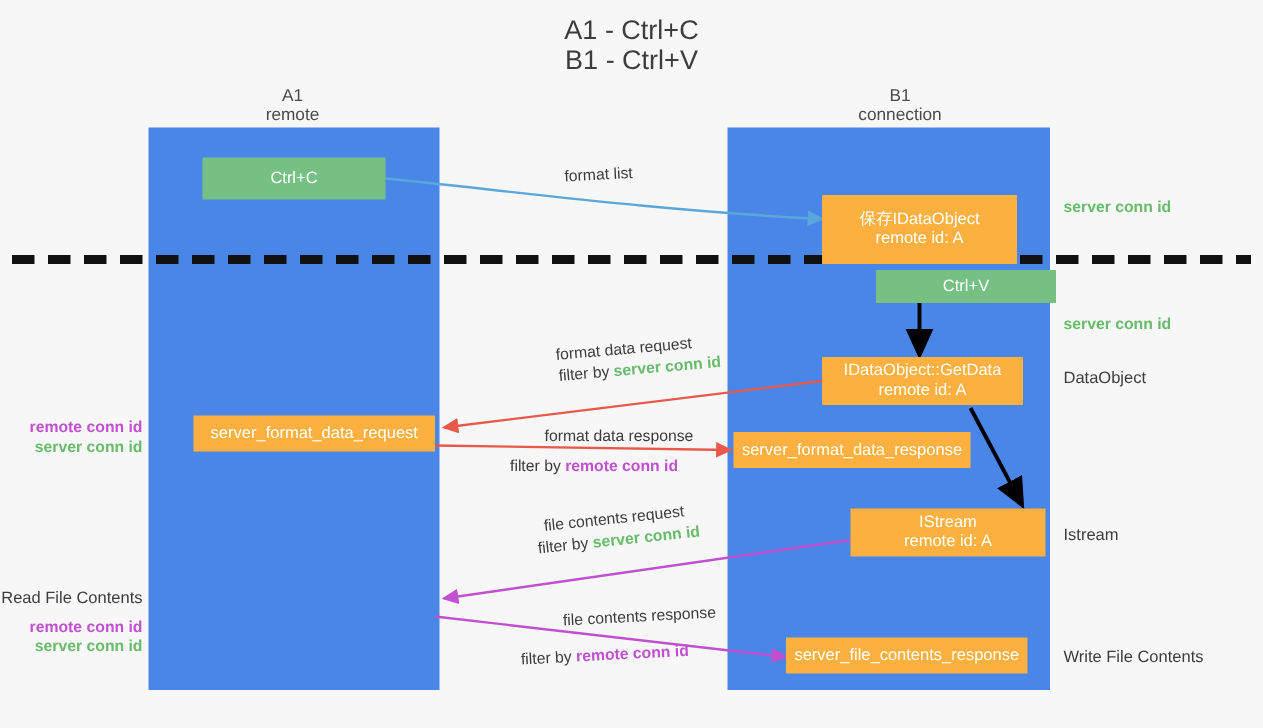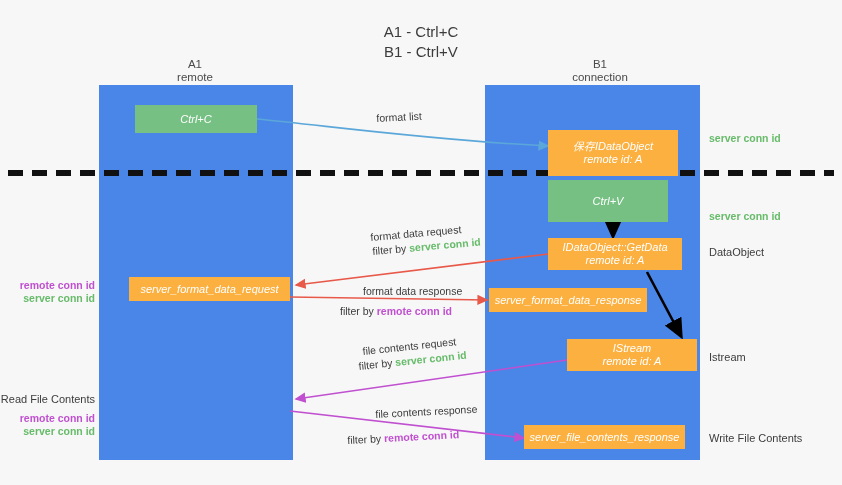--- a/index.html
+++ b/index.html
@@ -8,36 +8,36 @@
     background:#f7f7f7;
     font-family:"Liberation Sans","DejaVu Sans",sans-serif;
     color:#333;
   }
   #stage{position:absolute;left:0;top:0;width:842px;height:485px;}
   svg.layer{position:absolute;left:0;top:0;width:842px;height:485px;overflow:visible;}
   #arrows{z-index:3;pointer-events:none;}
 
   .title{
     position:absolute;left:0;top:10px;width:842px;text-align:center;
-    font-size:15px;line-height:20px;color:#3c3c3c;margin-top:12px;
+    font-size:18px;line-height:20px;color:#3c3c3c;
   }
   .col-head{
     position:absolute;text-align:center;font-size:11.5px;line-height:13px;color:#4a4a4a;
   }
 
   .lane{position:absolute;background:#4a86e8;z-index:1;}
 
   .node{
     position:absolute;display:flex;align-items:center;justify-content:center;
     text-align:center;color:#ffffff;font-size:11px;line-height:13px;
     z-index:4;box-sizing:border-box;padding:2px 4px;
   }
   .node.green{background:#76c084;}
   .node.orange{background:#fbb040;}
-  .node .inner{white-space:pre-line;font-style:italic;}
+  .node .inner{white-space:pre-line;}
 
   .lbl{position:absolute;font-size:10.5px;line-height:13px;color:#3c3c3c;z-index:5;white-space:nowrap;}
   .lbl.green{color:#67bb6a;font-weight:bold;}
   .lbl .g{color:#67bb6a;font-weight:bold;}
   .lbl .m{color:#c050d0;font-weight:bold;}
   .side{position:absolute;font-size:11px;line-height:14px;color:#3c3c3c;z-index:5;white-space:nowrap;}
   .conn{position:absolute;font-size:10.5px;line-height:13px;z-index:5;white-space:nowrap;text-align:right;font-weight:bold;}
   .conn .m{color:#c050d0;display:block;}
   .conn .g{color:#67bb6a;display:block;}
 </style>
@@ -98,21 +98,21 @@
 
   <div class="node green" style="left:135px;top:105px;width:122px;height:28px;">
     <span class="inner">Ctrl+C</span>
   </div>
 
   <div class="node orange" style="left:548px;top:130px;width:130px;height:46px;">
     <span class="inner">保存IDataObject
 remote id: A</span>
   </div>
 
-  <div class="node green" style="left:548px;top:180px;width:120px;height:42px;">
+  <div class="node green" style="left:584px;top:180px;width:120px;height:22px;">
     <span class="inner">Ctrl+V</span>
   </div>
 
   <div class="node orange" style="left:548px;top:238px;width:134px;height:32px;">
     <span class="inner">IDataObject::GetData
 remote id: A</span>
   </div>
 
   <div class="node orange" style="left:567px;top:339px;width:130px;height:32px;">
     <span class="inner">IStream

